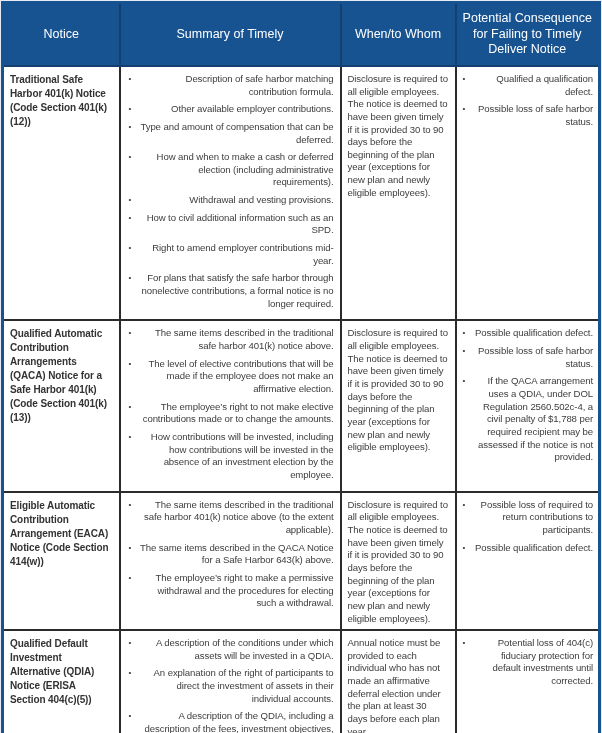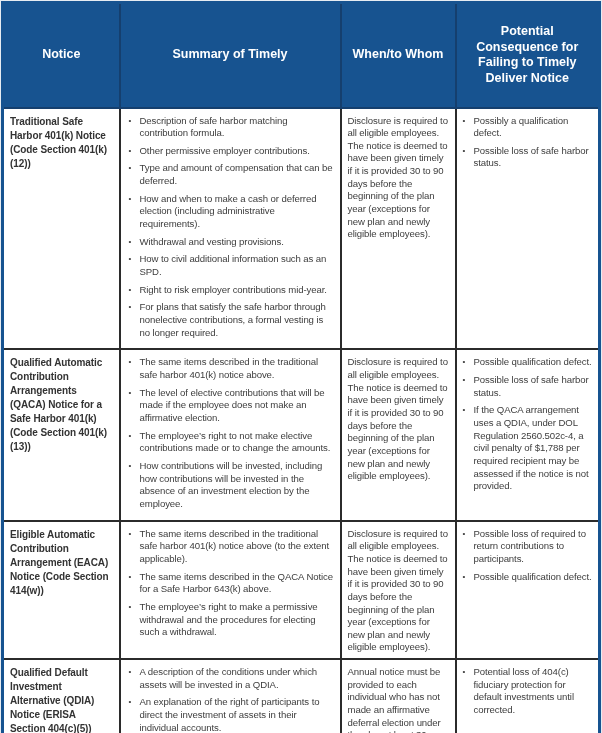--- a/index.html
+++ b/index.html
@@ -29,24 +29,24 @@
     border:3px solid var(--header-bg);
   }
   col.c1{width:117px;}
   col.c2{width:221px;}
   col.c3{width:115px;}
   col.c4{width:144px;}
   th{
     background:var(--header-bg);
     color:var(--header-text);
     font-size:12.5px;
-    font-weight:700;
+    font-weight:400;
     text-align:center;
     vertical-align:middle;
-    padding:20px 6px;
+    padding:7px 6px;
     line-height:1.25;
     border:2px solid #153f6e;
     height:52px;
   }
   td{
     border:2px solid var(--border-dark);
     vertical-align:top;
     font-size:9.6px;
     line-height:1.32;
     color:var(--body-text);
@@ -66,21 +66,21 @@
   ul.bullets li{
     display:flex;
     margin-bottom:5px;
   }
   ul.bullets .bullet{
     flex:0 0 11px;
     text-align:left;
     font-size:8px;
     padding-top:1px;
   }
-  ul.bullets .btext{flex:1;}
+  ul.bullets .btext{flex:1;text-align:right;}
   tbody tr:nth-child(1){height:167px;margin-top:25px;}
   tbody tr:nth-child(2){height:130px;}
   tbody tr:nth-child(3){height:129px;}
   tbody tr:nth-child(4){height:108px;}
   tbody tr:nth-child(5){height:79px;}
   tbody tr:nth-child(6){height:62px;}
 </style>
 </head>
 <body>
 
@@ -104,56 +104,56 @@
         <tr>
           <td class="notice-cell">Traditional Safe Harbor 401(k) Notice (Code Section 401(k)(12))</td>
           <td class="summary-cell">
             <ul class="bullets">
               <li>
                 <span class="bullet">•</span>
                 <span class="btext">Description of safe harbor matching contribution formula.</span>
               </li>
               <li>
                 <span class="bullet">•</span>
-                <span class="btext">Other permissive employer contributions.</span>
+                <span class="btext">Other available employer contributions.</span>
               </li>
               <li>
                 <span class="bullet">•</span>
                 <span class="btext">Type and amount of compensation that can be deferred.</span>
               </li>
               <li>
                 <span class="bullet">•</span>
                 <span class="btext">How and when to make a cash or deferred election (including administrative requirements).</span>
               </li>
               <li>
                 <span class="bullet">•</span>
                 <span class="btext">Withdrawal and vesting provisions.</span>
               </li>
               <li>
                 <span class="bullet">•</span>
                 <span class="btext">How to civil additional information such as an SPD.</span>
               </li>
               <li>
                 <span class="bullet">•</span>
-                <span class="btext">Right to risk employer contributions mid-year.</span>
-              </li>
-              <li>
-                <span class="bullet">•</span>
-                <span class="btext">For plans that satisfy the safe harbor through nonelective contributions, a formal vesting is no longer required.</span>
+                <span class="btext">Right to amend employer contributions mid-year.</span>
+              </li>
+              <li>
+                <span class="bullet">•</span>
+                <span class="btext">For plans that satisfy the safe harbor through nonelective contributions, a formal notice is no longer required.</span>
               </li>
             </ul>
           </td>
           <td class="when-cell">
             <p>Disclosure is required to all eligible employees. The notice is deemed to have been given timely if it is provided 30 to 90 days before the beginning of the plan year (exceptions for new plan and newly eligible employees).</p>
           </td>
           <td class="consequence-cell">
             <ul class="bullets">
               <li>
                 <span class="bullet">•</span>
-                <span class="btext">Possibly a qualification defect.</span>
+                <span class="btext">Qualified a qualification defect.</span>
               </li>
               <li>
                 <span class="bullet">•</span>
                 <span class="btext">Possible loss of safe harbor status.</span>
               </li>
             </ul>
           </td>
         </tr>
         <tr>
           <td class="notice-cell">Qualified Automatic Contribution Arrangements (QACA) Notice for a Safe Harbor 401(k) (Code Section 401(k)(13))</td>

